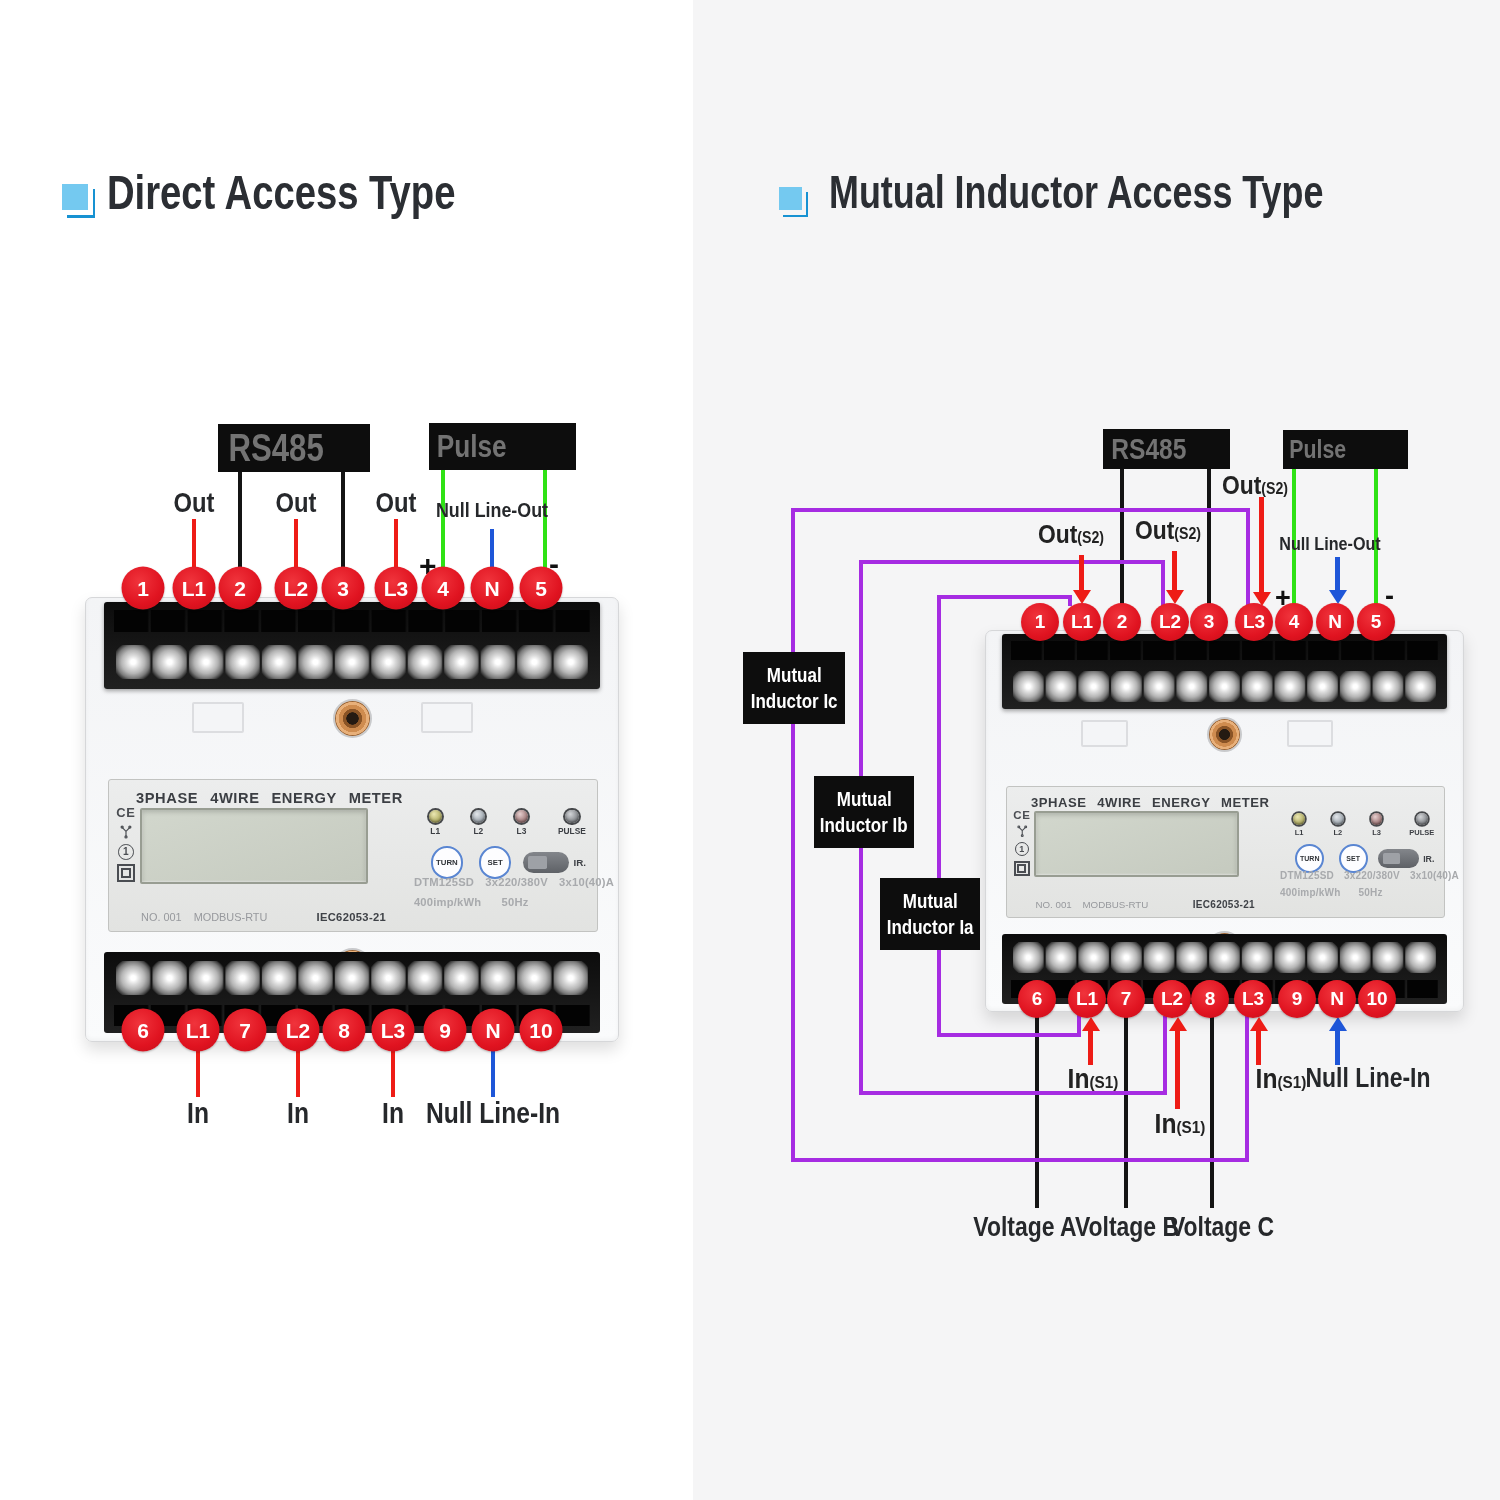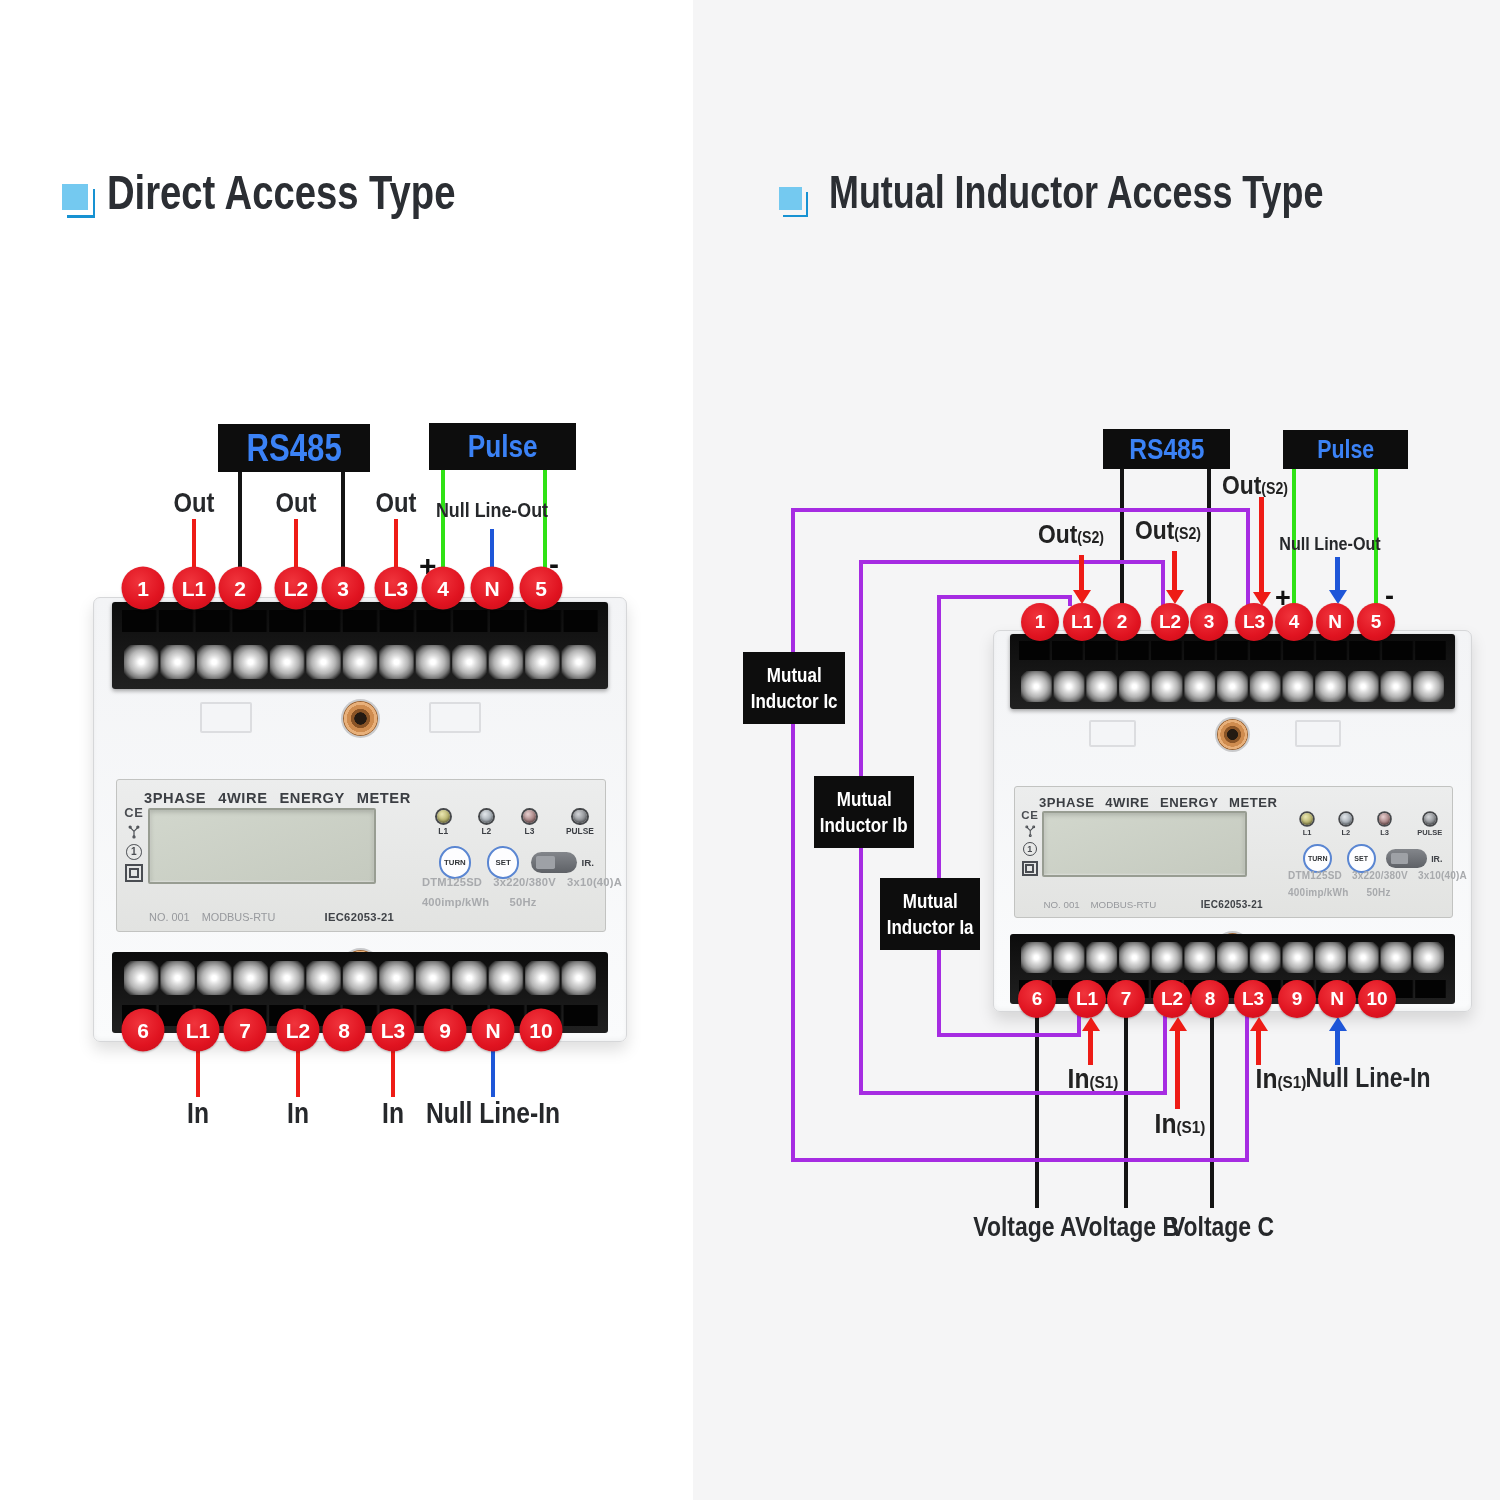--- a/index.html
+++ b/index.html
@@ -26,22 +26,22 @@
   .arr{position:absolute;width:5px;display:block;}
   .arr.red{background:#ee1c16;}
   .arr.blu{background:#1e56d8;}
   .arr.down::after{content:"";position:absolute;top:100%;left:50%;margin-left:-9px;
     border:9px solid transparent;border-top:14px solid currentColor;}
   .arr.up::before{content:"";position:absolute;bottom:100%;left:50%;margin-left:-9px;
     border:9px solid transparent;border-bottom:14px solid currentColor;}
   .purple-wires{position:absolute;left:0;top:0;}
 
   
-  .tag{position:absolute;background:#0d0d0d;color:#3b82f6;display:flex;align-items:center;
-    justify-content:center;font-weight:700;}
+  .tag{position:absolute;background:#0d0d0d;color:#737373;display:flex;align-items:center;
+    font-weight:700;}
   .tag span{display:inline-block;transform:scaleX(.82);white-space:nowrap;}
   .tag2{position:absolute;background:#0d0d0d;color:#fff;display:flex;flex-direction:column;
     align-items:center;justify-content:center;font-weight:600;line-height:1.3;}
   .tag2 span{display:inline-block;transform:scaleX(.85);white-space:nowrap;}
 
   
   .lbl{position:absolute;transform:translateX(-50%) scaleX(.85);transform-origin:center top;
     font-weight:600;color:#26282b;white-space:nowrap;}
   .lbl2{position:absolute;transform:translateX(-50%) scaleX(.88);transform-origin:center top;
     font-weight:600;color:#222;white-space:nowrap;}
@@ -52,21 +52,21 @@
   .term{position:absolute;transform:translate(-50%,-50%);border-radius:50%;color:#fff;
     font-weight:700;display:flex;align-items:center;justify-content:center;
     background:radial-gradient(circle at 42% 35%, #f0343c, #e01320 60%, #c40d18);
     box-shadow:0 1px 2px rgba(0,0,0,.25);}
   .t-l{width:43px;height:43px;font-size:21px;}
   .t-r{width:38px;height:38px;font-size:19px;}
 
   
   .meter{position:absolute;background:linear-gradient(180deg,#f3f4f6,#fafbfc);
     border:1px solid #d6d7d9;border-radius:7px;
-    box-shadow:0 8px 16px rgba(0,0,0,.13), inset 0 -2px 4px rgba(0,0,0,.04);margin-left:8px;}
+    box-shadow:0 8px 16px rgba(0,0,0,.13), inset 0 -2px 4px rgba(0,0,0,.04);}
   .m-block{position:absolute;left:3.4%;width:93.2%;background:linear-gradient(#0c0c0c,#202020);
     border-radius:3px;}
   .m-top{top:0.8%;height:19.8%;box-shadow:0 2px 4px rgba(0,0,0,.35);}
   .m-bot{top:79.8%;height:18.4%;}
   .m-slotrow{position:absolute;left:2%;right:2%;height:36%;
     background-image:linear-gradient(#030303,#030303);
     background-size:7.2% 70%;background-repeat:space;background-position:center;}
   .m-top .m-slotrow{top:4%;}
   .m-bot .m-slotrow{bottom:4%;}
   .m-screwrow{position:absolute;left:2.5%;right:2.5%;height:58%;

